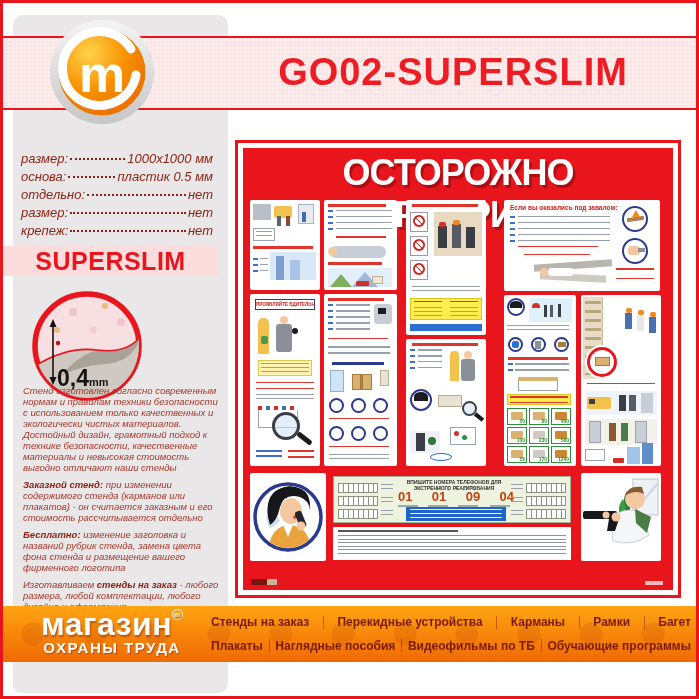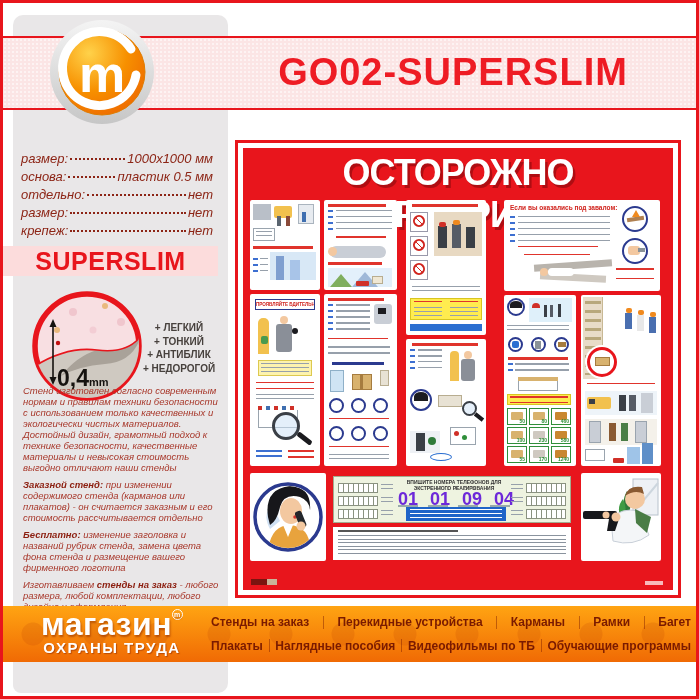--- a/index.html
+++ b/index.html
@@ -47,21 +47,21 @@
   .gcell b{position:absolute;right:1px;bottom:0;font-size:5px;color:#2f8f3a;}
 
   .vig-head{position:absolute;left:5px;top:5px;width:60px;height:11px;border:1px solid #2b3a8f;background:#fff;color:#d0221c;font-size:4.6px;font-weight:bold;text-align:center;line-height:10px;white-space:nowrap;overflow:hidden;}
   .rub-head{position:absolute;left:6px;top:4px;width:146px;color:#d0221c;font-size:6.5px;font-weight:bold;}
 
   
   .emerg{position:absolute;background:#eef3e0;border:1px solid #a3ad90;}
   .em-title{position:absolute;left:60px;top:3px;width:120px;text-align:center;font-size:5px;font-weight:bold;color:#333;line-height:5.5px;}
   .em-sub{position:absolute;left:60px;top:9px;width:120px;text-align:center;font-size:4.5px;letter-spacing:2px;color:#555;}
   .em-nums{position:absolute;left:64px;top:12px;width:116px;display:flex;justify-content:space-between;}
-  .em-nums span{font-size:18px;font-weight:bold;color:#6d28d9;}
+  .em-nums span{font-size:13px;font-weight:bold;color:#c2410c;}
   .em-lab{position:absolute;top:28px;width:20px;height:2px;background:#9aa;}
   .em-blue{position:absolute;left:72px;top:30px;width:100px;height:14px;background:#1f64c8;padding:2px 4px;}
   .em-blue .wl{width:100%;height:100%;background:repeating-linear-gradient(180deg,#fff 0 1px,transparent 1px 4px);}
   .cells{position:absolute;height:10px;border:1px solid #8a9280;background:repeating-linear-gradient(90deg,#fff 0 4px,#8a9280 4px 5px);}
 
   .textblock{position:absolute;background:#fff;padding:3px 5px;}
   .textblock .h{width:120px;height:2px;background:#555;margin-bottom:3px;}
   .textblock .t{width:100%;height:22px;background:repeating-linear-gradient(180deg,#8a939e 0 1px,transparent 1px 3.6px);}
   .sig{position:absolute;left:8px;bottom:5px;width:26px;height:6px;background:linear-gradient(90deg,#7a1410 60%,#c9b49a 60%);}
   .pgno{position:absolute;right:10px;bottom:5px;width:18px;height:4px;background:rgba(255,255,255,.7);}
@@ -159,26 +159,20 @@
         <path d="M8 80 Q40 60 70 64 Q100 68 114 50" stroke="#e8151c" stroke-width="1.6" fill="none"></path>
         <line x1="26" y1="38" x2="26" y2="94" stroke="#15120f" stroke-width="1.6"></line>
         <polygon points="26,33 22.5,41 29.5,41" fill="#15120f"></polygon>
         <polygon points="26,99 22.5,91 29.5,91" fill="#15120f"></polygon>
         <circle cx="31" cy="57" r="2.2" fill="#c01010"></circle>
       </g>
     </svg>
   </div>
   <div class="thickness"><span>0,4</span><span class="unit">mm</span></div>
 
-  <div class="features">
-    <div>+ ЛЕГКИЙ</div>
-    <div>+ ТОНКИЙ</div>
-    <div>+ АНТИБЛИК</div>
-    <div>+ НЕДОРОГОЙ</div>
-  </div>
 
   <div class="paras">
     <p>Стенд изготовлен согласно современным нормам и правилам техники безопасности с использованием только качественных и экологически чистых материалов. Достойный дизайн, грамотный подход к технике безопасности, качественные материалы и невысокая стоимость выгодно отличают наши стенды</p>
     <p><b>Заказной стенд:</b><span> при изменении содержимого стенда (карманов или плакатов) - он считается заказным и его стоимость рассчитывается отдельно</span></p>
     <p><b>Бесплатно:</b><span> изменение заголовка и названий рубрик стенда, замена цвета фона стенда и размещение вашего фирменного логотипа</span></p>
     <p><span>Изготавливаем </span><b>стенды на заказ</b><span> - любого размера, любой комплектации, любого дизайна и оформления</span></p>
   </div>
 
   <div class="poster">
     <div class="pred">

